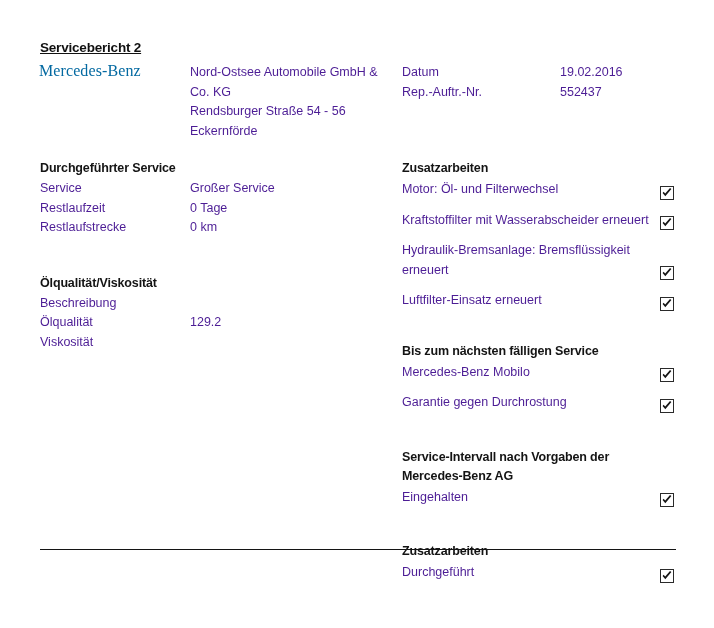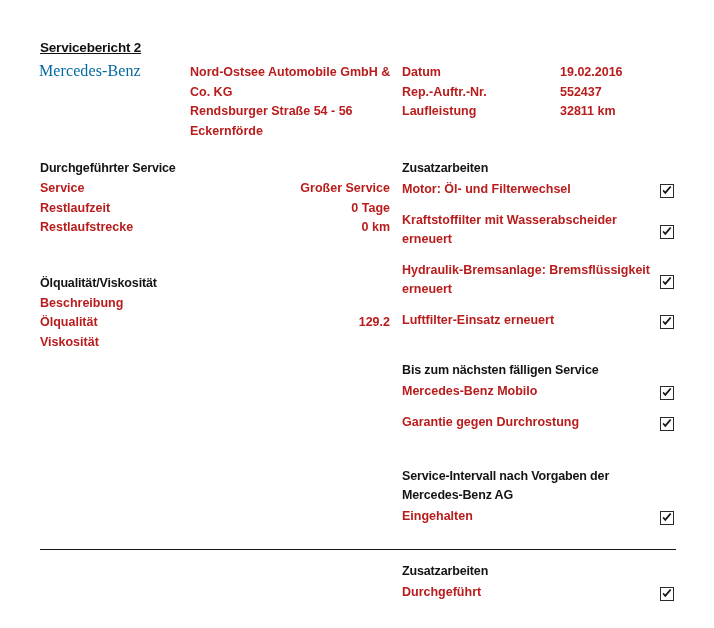--- a/index.html
+++ b/index.html
@@ -30,22 +30,22 @@
   
   .h-bold {
     font-weight: bold;
     font-size: 12.5px;
     letter-spacing: -0.15px;
     color: #141414;
     line-height: 19px;
   }
   .txt {
     font-size: 12.5px;
-    font-weight: bold;
-    color: #b91c1c;
+    font-weight: normal;
+    color: #4c1d95;
     line-height: 19px;
   }
 
   
   .doc-title {
     position: absolute;
     left: 40px;
     top: 40px;
     font-weight: bold;
     font-size: 13.5px;
@@ -98,34 +98,34 @@
   }
   .sec { margin-bottom: 0; }
   .sec-title {
     margin-bottom: 1px;
   }
   .kv-row {
     display: flex;
     line-height: 19.5px;
   }
   .kv-label { width: 150px; flex: none; }
-  .kv-value { flex: 1; text-align: right; }
+  .kv-value { flex: 1; }
 
   .gap-block { height: 36px; }
 
   
   .right-col {
     position: absolute;
     left: 402px;
     top: 159px;
     width: 272px;
   }
   .chk-row {
     display: flex;
-    align-items: center;
+    align-items: flex-end;
     justify-content: space-between;
     margin-bottom: 11px;
   }
   .chk-row:last-child { margin-bottom: 0; }
   .chk-text {
     flex: 1;
     padding-right: 10px;
     line-height: 19.5px;
   }
   .chk-box {
@@ -182,24 +182,20 @@
 
   <div class="meta txt">
     <div class="meta-row">
       <span class="meta-label">Datum</span>
       <span class="meta-value">19.02.2016</span>
     </div>
     <div class="meta-row">
       <span class="meta-label">Rep.-Auftr.-Nr.</span>
       <span class="meta-value">552437</span>
     </div>
-    <div class="meta-row">
-      <span class="meta-label">Laufleistung</span>
-      <span class="meta-value">32811 km</span>
-    </div>
   </div>
 
   <div class="left-col">
 
     <div class="sec">
       <div class="h-bold sec-title">Durchgeführter Service</div>
       <div class="kv-row txt">
         <span class="kv-label">Service</span>
         <span class="kv-value">Großer Service</span>
       </div>

